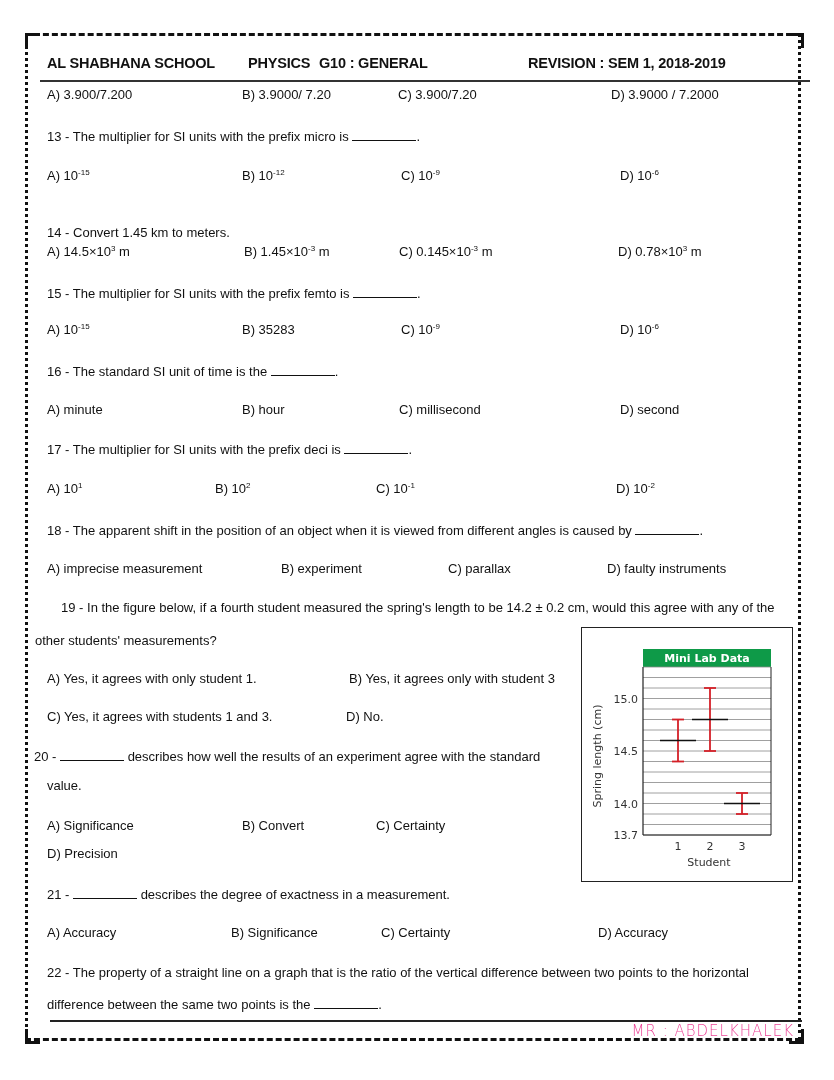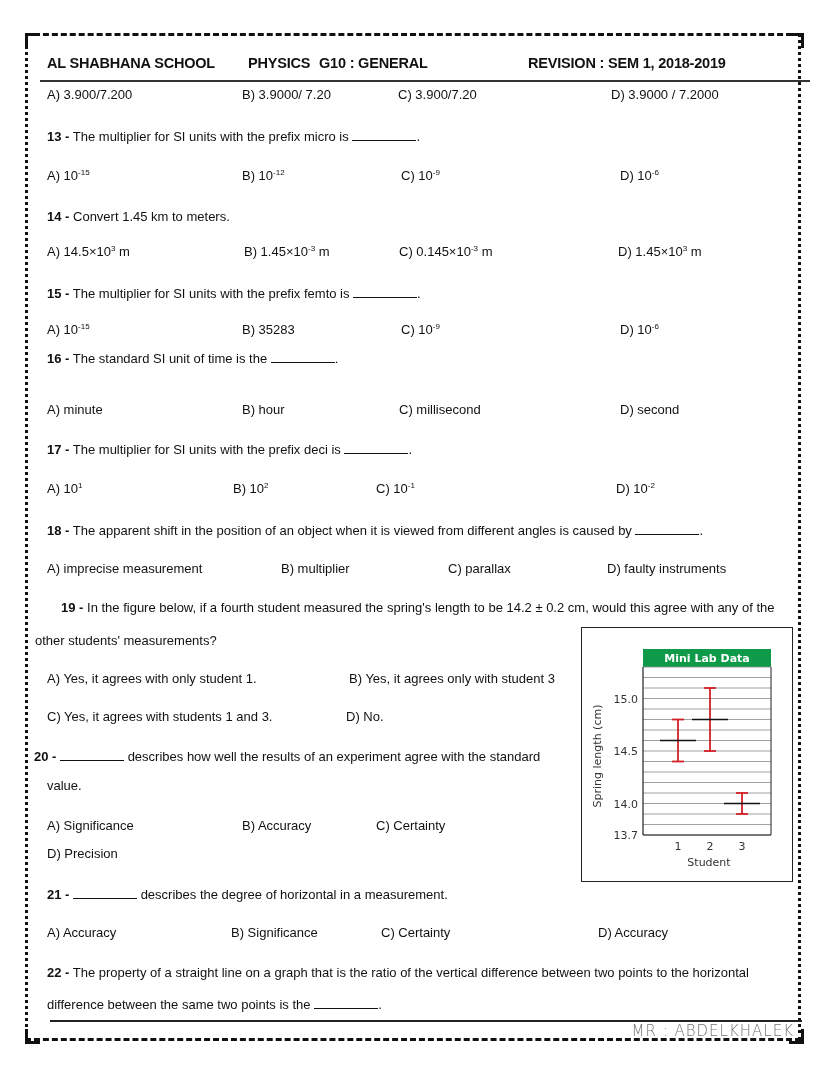--- a/index.html
+++ b/index.html
@@ -13,26 +13,26 @@
   .c-tr { left: 789px; top: 33px; border-top-width: 3px; border-right-width: 3px; }
   .c-bl { left: 25px; top: 1029px; border-bottom-width: 3px; border-left-width: 3px; }
   .c-br { left: 789px; top: 1029px; border-bottom-width: 3px; border-right-width: 3px; }
 
   .header { position: absolute; top: 55px; left: 47px; font-weight: bold; font-size: 14.5px; letter-spacing: -0.2px; }
   .header span { position: absolute; white-space: nowrap; top: 0; }
   .hrule { position: absolute; left: 40px; top: 80px; width: 770px; height: 2px; background: #333; }
 
   .t { position: absolute; font-size: 13px; white-space: nowrap; line-height: 16px; }
   .q { position: absolute; font-size: 13px; white-space: nowrap; line-height: 16px; }
-  .q b { font-weight: bold; }
+  .q b { font-weight: normal; }
   .blank { display: inline-block; border-bottom: 1px solid #111; width: 64px; height: 12px; vertical-align: baseline; }
   sup { font-size: 8px; vertical-align: super; line-height: 0; }
 
   .footer-rule { position: absolute; left: 50px; top: 1020px; width: 752px; height: 2px; background: #222; }
-  .footer-sig { position: absolute; right: 40px; top: 1022px; font-size: 15px; letter-spacing: 1px; font-family: "DejaVu Sans", sans-serif; font-weight: 200; color: #737373; }
+  .footer-sig { position: absolute; right: 40px; top: 1022px; font-size: 15px; letter-spacing: 1px; font-family: "DejaVu Sans", sans-serif; font-weight: 200; color: #ec4899; }
 
   .chartbox { position: absolute; left: 581px; top: 627px; width: 212px; height: 255px; border: 1.5px solid #222; box-sizing: border-box; background: #fff; }
   svg text { font-family: "DejaVu Sans", sans-serif; }
 </style>
 </head>
 <body>
 
 <div class="frame"></div>
 <div class="corner c-tl"></div>
 <div class="corner c-tr"></div>
@@ -53,80 +53,80 @@
 <div class="t" style="left:611px;top:87px">D) 3.9000 / 7.2000</div>
 
 <div class="q" style="left:47px;top:128px">
   <b>13 -</b><span> The multiplier for SI units with the prefix micro is </span><span class="blank"></span><span>.</span>
 </div>
 <div class="t" style="left:47px;top:168px"><span>A) 10</span><sup>-15</sup></div>
 <div class="t" style="left:242px;top:168px"><span>B) 10</span><sup>-12</sup></div>
 <div class="t" style="left:401px;top:168px"><span>C) 10</span><sup>-9</sup></div>
 <div class="t" style="left:620px;top:168px"><span>D) 10</span><sup>-6</sup></div>
 
-<div class="q" style="left:47px;top:209px">
+<div class="q" style="left:47px;top:225px">
   <b>14 -</b><span> Convert 1.45 km to meters.</span>
 </div>
 <div class="t" style="left:47px;top:244px"><span>A) 14.5×10</span><sup>3</sup><span> m</span></div>
 <div class="t" style="left:244px;top:244px"><span>B) 1.45×10</span><sup>-3</sup><span> m</span></div>
 <div class="t" style="left:399px;top:244px"><span>C) 0.145×10</span><sup>-3</sup><span> m</span></div>
-<div class="t" style="left:618px;top:244px"><span>D) 1.45×10</span><sup>3</sup><span> m</span></div>
+<div class="t" style="left:618px;top:244px"><span>D) 0.78×10</span><sup>3</sup><span> m</span></div>
 
 <div class="q" style="left:47px;top:285px">
   <b>15 -</b><span> The multiplier for SI units with the prefix femto is </span><span class="blank"></span><span>.</span>
 </div>
 <div class="t" style="left:47px;top:322px"><span>A) 10</span><sup>-15</sup></div>
 <div class="t" style="left:242px;top:322px">B) 35283</div>
 <div class="t" style="left:401px;top:322px"><span>C) 10</span><sup>-9</sup></div>
 <div class="t" style="left:620px;top:322px"><span>D) 10</span><sup>-6</sup></div>
 
-<div class="q" style="left:47px;top:350px">
+<div class="q" style="left:47px;top:363px">
   <b>16 -</b><span> The standard SI unit of time is the </span><span class="blank"></span><span>.</span>
 </div>
 <div class="t" style="left:47px;top:402px">A) minute</div>
 <div class="t" style="left:242px;top:402px">B) hour</div>
 <div class="t" style="left:399px;top:402px">C) millisecond</div>
 <div class="t" style="left:620px;top:402px">D) second</div>
 
 <div class="q" style="left:47px;top:441px">
   <b>17 -</b><span> The multiplier for SI units with the prefix deci is </span><span class="blank"></span><span>.</span>
 </div>
 <div class="t" style="left:47px;top:481px"><span>A) 10</span><sup>1</sup></div>
-<div class="t" style="left:233px;top:481px"><span>B) 10</span><sup>2</sup></div>
+<div class="t" style="left:215px;top:481px"><span>B) 10</span><sup>2</sup></div>
 <div class="t" style="left:376px;top:481px"><span>C) 10</span><sup>-1</sup></div>
 <div class="t" style="left:616px;top:481px"><span>D) 10</span><sup>-2</sup></div>
 
 <div class="q" style="left:47px;top:522px">
   <b>18 -</b><span> The apparent shift in the position of an object when it is viewed from different angles is caused by </span><span class="blank"></span><span>.</span>
 </div>
 <div class="t" style="left:47px;top:561px">A) imprecise measurement</div>
-<div class="t" style="left:281px;top:561px">B) multiplier</div>
+<div class="t" style="left:281px;top:561px">B) experiment</div>
 <div class="t" style="left:448px;top:561px">C) parallax</div>
 <div class="t" style="left:607px;top:561px">D) faulty instruments</div>
 
 <div class="q" style="left:61px;top:600px">
   <b>19 -</b><span> In the figure below, if a fourth student measured the spring's length to be 14.2 ± 0.2 cm, would this agree with any of the</span>
 </div>
 <div class="q" style="left:35px;top:633px">other students' measurements?</div>
 <div class="t" style="left:47px;top:671px">A) Yes, it agrees with only student 1.</div>
 <div class="t" style="left:349px;top:671px">B) Yes, it agrees only with student 3</div>
 <div class="t" style="left:47px;top:709px">C) Yes, it agrees with students 1 and 3.</div>
 <div class="t" style="left:346px;top:709px">D) No.</div>
 
 <div class="q" style="left:34px;top:748px">
   <b>20 -</b> <span class="blank"></span><span> describes how well the results of an experiment agree with the standard</span>
 </div>
 <div class="q" style="left:47px;top:778px">value.</div>
 <div class="t" style="left:47px;top:818px">A) Significance</div>
-<div class="t" style="left:242px;top:818px">B) Accuracy</div>
+<div class="t" style="left:242px;top:818px">B) Convert</div>
 <div class="t" style="left:376px;top:818px">C) Certainty</div>
 <div class="t" style="left:47px;top:846px">D) Precision</div>
 
 <div class="q" style="left:47px;top:886px">
-  <b>21 -</b> <span class="blank"></span><span> describes the degree of horizontal in a measurement.</span>
+  <b>21 -</b> <span class="blank"></span><span> describes the degree of exactness in a measurement.</span>
 </div>
 <div class="t" style="left:47px;top:925px">A) Accuracy</div>
 <div class="t" style="left:231px;top:925px">B) Significance</div>
 <div class="t" style="left:381px;top:925px">C) Certainty</div>
 <div class="t" style="left:598px;top:925px">D) Accuracy</div>
 
 <div class="q" style="left:47px;top:965px">
   <b>22 -</b><span> The property of a straight line on a graph that is the ratio of the vertical difference between two points to the horizontal</span>
 </div>
 <div class="q" style="left:47px;top:996px">

